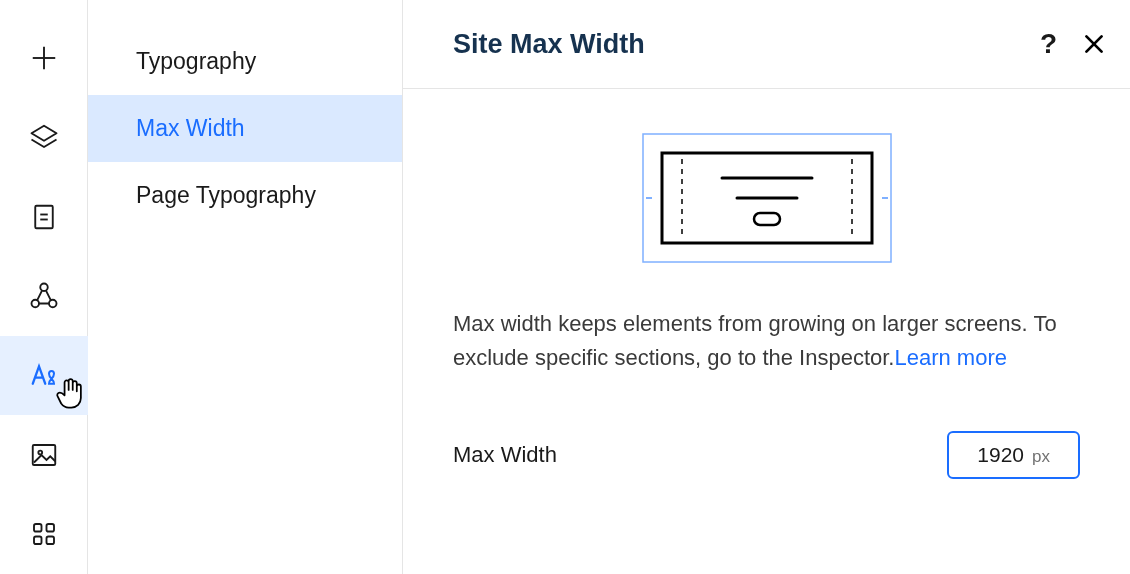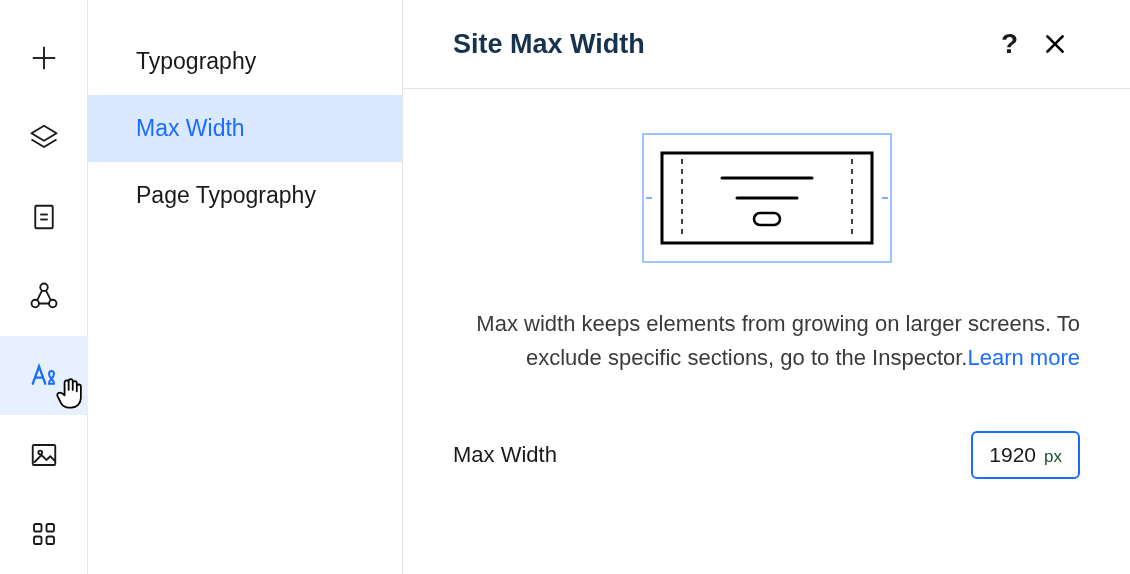--- a/index.html
+++ b/index.html
@@ -68,21 +68,21 @@
     
     .main {
       flex: 1;
       display: flex;
       flex-direction: column;
     }
     .main-header {
       display: flex;
       align-items: center;
       justify-content: space-between;
-      padding: 28px 62px 28px 50px;
+      padding: 28px 23px 28px 50px;
       border-bottom: 1px solid #e5e5e5;
     }
     .main-title {
       font-size: 27px;
       font-weight: 700;
       color: #16324f;
     }
     .header-actions {
       display: flex;
       align-items: center;
@@ -92,21 +92,20 @@
       font-size: 28px;
       font-weight: 700;
       color: #1a1a1a;
       cursor: pointer;
     }
     .close-icon {
       cursor: pointer;
     }
     .main-body {
       padding: 44px 50px 0 50px;
-      text-align: right;
     }
     .diagram-wrap {
       display: flex;
       justify-content: center;
       margin-bottom: 44px;
     }
     .description {
       font-size: 22px;
       line-height: 1.55;
       color: #3a3a3a;
@@ -124,28 +123,28 @@
     .control-label {
       font-size: 22px;
       color: #1a1a1a;
     }
     .width-input {
       display: flex;
       align-items: baseline;
       gap: 8px;
       border: 2px solid #1a6dff;
       border-radius: 6px;
-      padding: 10px 16px;
+      padding: 10px 28px;
       font-size: 21px;
     }
     .width-value {
       color: #1a1a1a;
     }
     .width-unit {
-      color: #14532d;
+      color: #737373;
       font-size: 17px;
     }
   </style>
 </head>
 <body>
 
 <div class="icon-rail">
   <div class="rail-item">
     <svg viewBox="0 0 24 24" fill="none" stroke="currentColor" stroke-width="1.5">
         <line x1="12" y1="3" x2="12" y2="21"></line>

